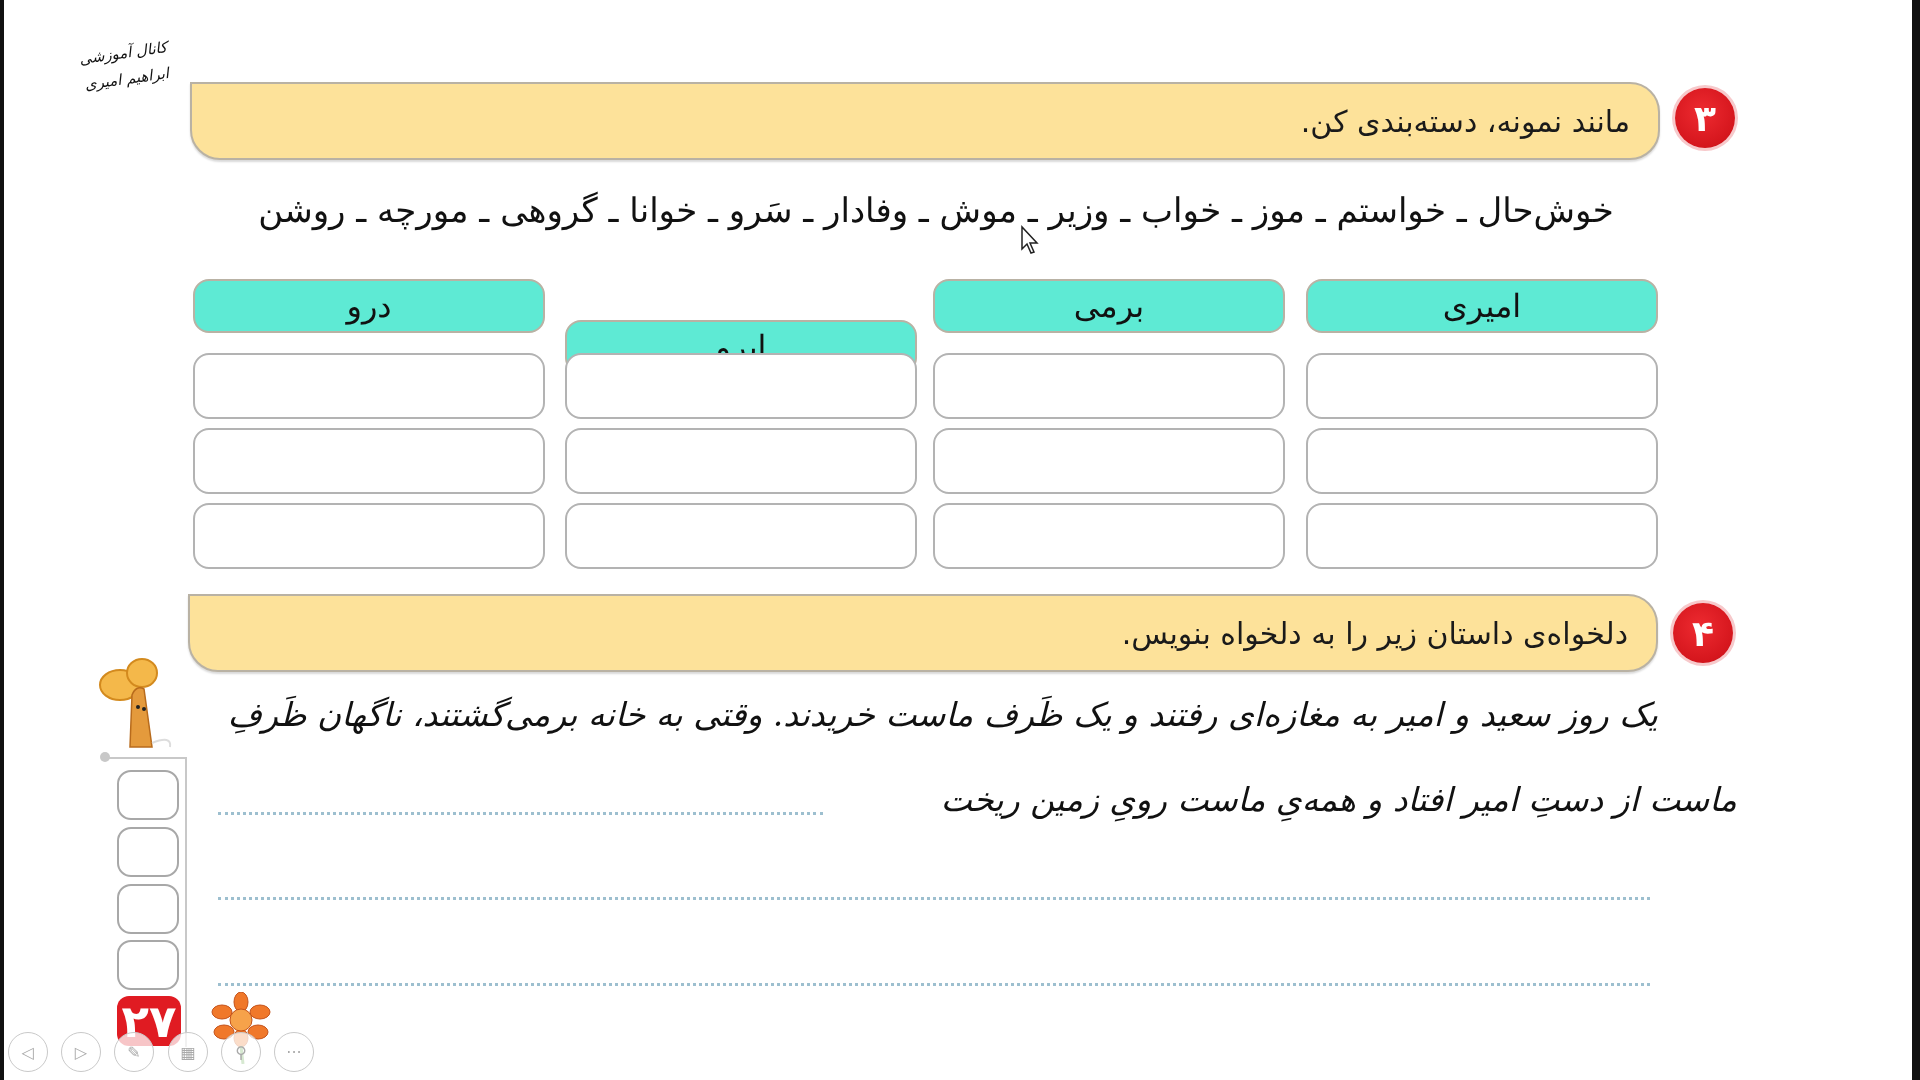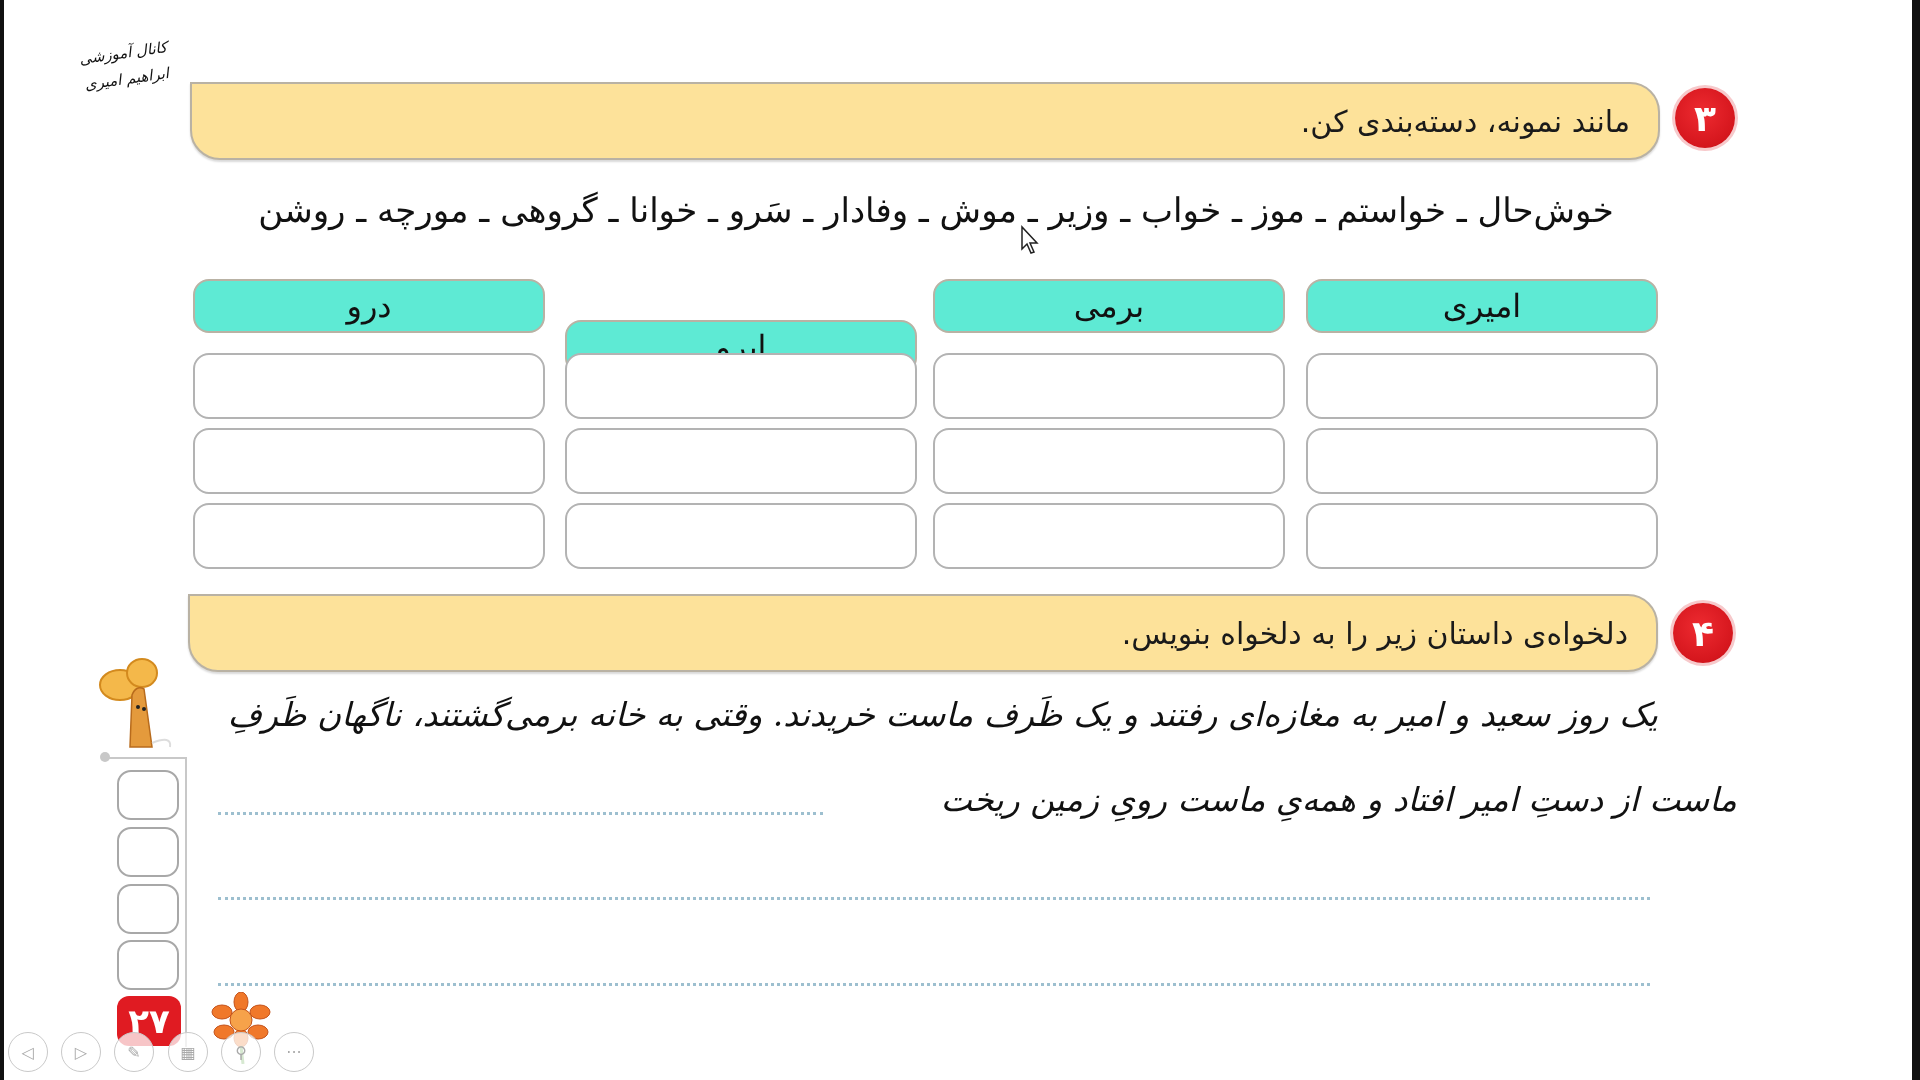--- a/index.html
+++ b/index.html
@@ -58,21 +58,21 @@
   .mouse { position:absolute; left:92px; top:655px; width:100px; height:100px; }
   .spine-h { position:absolute; left:103px; top:757px; width:82px; border-top:2px solid #c8c8c8; }
   .spine-dot { position:absolute; left:100px; top:752px; width:10px; height:10px; border-radius:50%; background:#c8c8c8; }
   .spine-v { position:absolute; left:185px; top:757px; height:290px; border-left:2px solid #c8c8c8; }
   .tab-box {
     position:absolute; left:117px; width:62px; height:50px; box-sizing:border-box;
     border:2px solid #a8a8a8; border-radius:14px; background:#fff;
   }
   .page-num {
     position:absolute; left:117px; top:996px; width:64px; height:50px; border-radius:12px;
-    background:#e01b22; color:#fff; font-size:34px; font-weight:bold;
+    background:#e01b22; color:#fff; font-size:45px; font-weight:bold;
     display:flex; align-items:center; justify-content:center; letter-spacing:1px;
   }
   .flower { position:absolute; left:208px; top:992px; width:66px; height:72px; }
   .ctrl {
     position:absolute; top:1032px; width:40px; height:40px; border-radius:50%;
     border:1.5px solid #c9c9c9; background:rgba(255,255,255,0.75); box-sizing:border-box;
     display:flex; align-items:center; justify-content:center; color:#a9a9a9; font-size:16px;
   }
   .cursor { position:absolute; left:1020px; top:225px; width:20px; height:30px; }
 </style>

